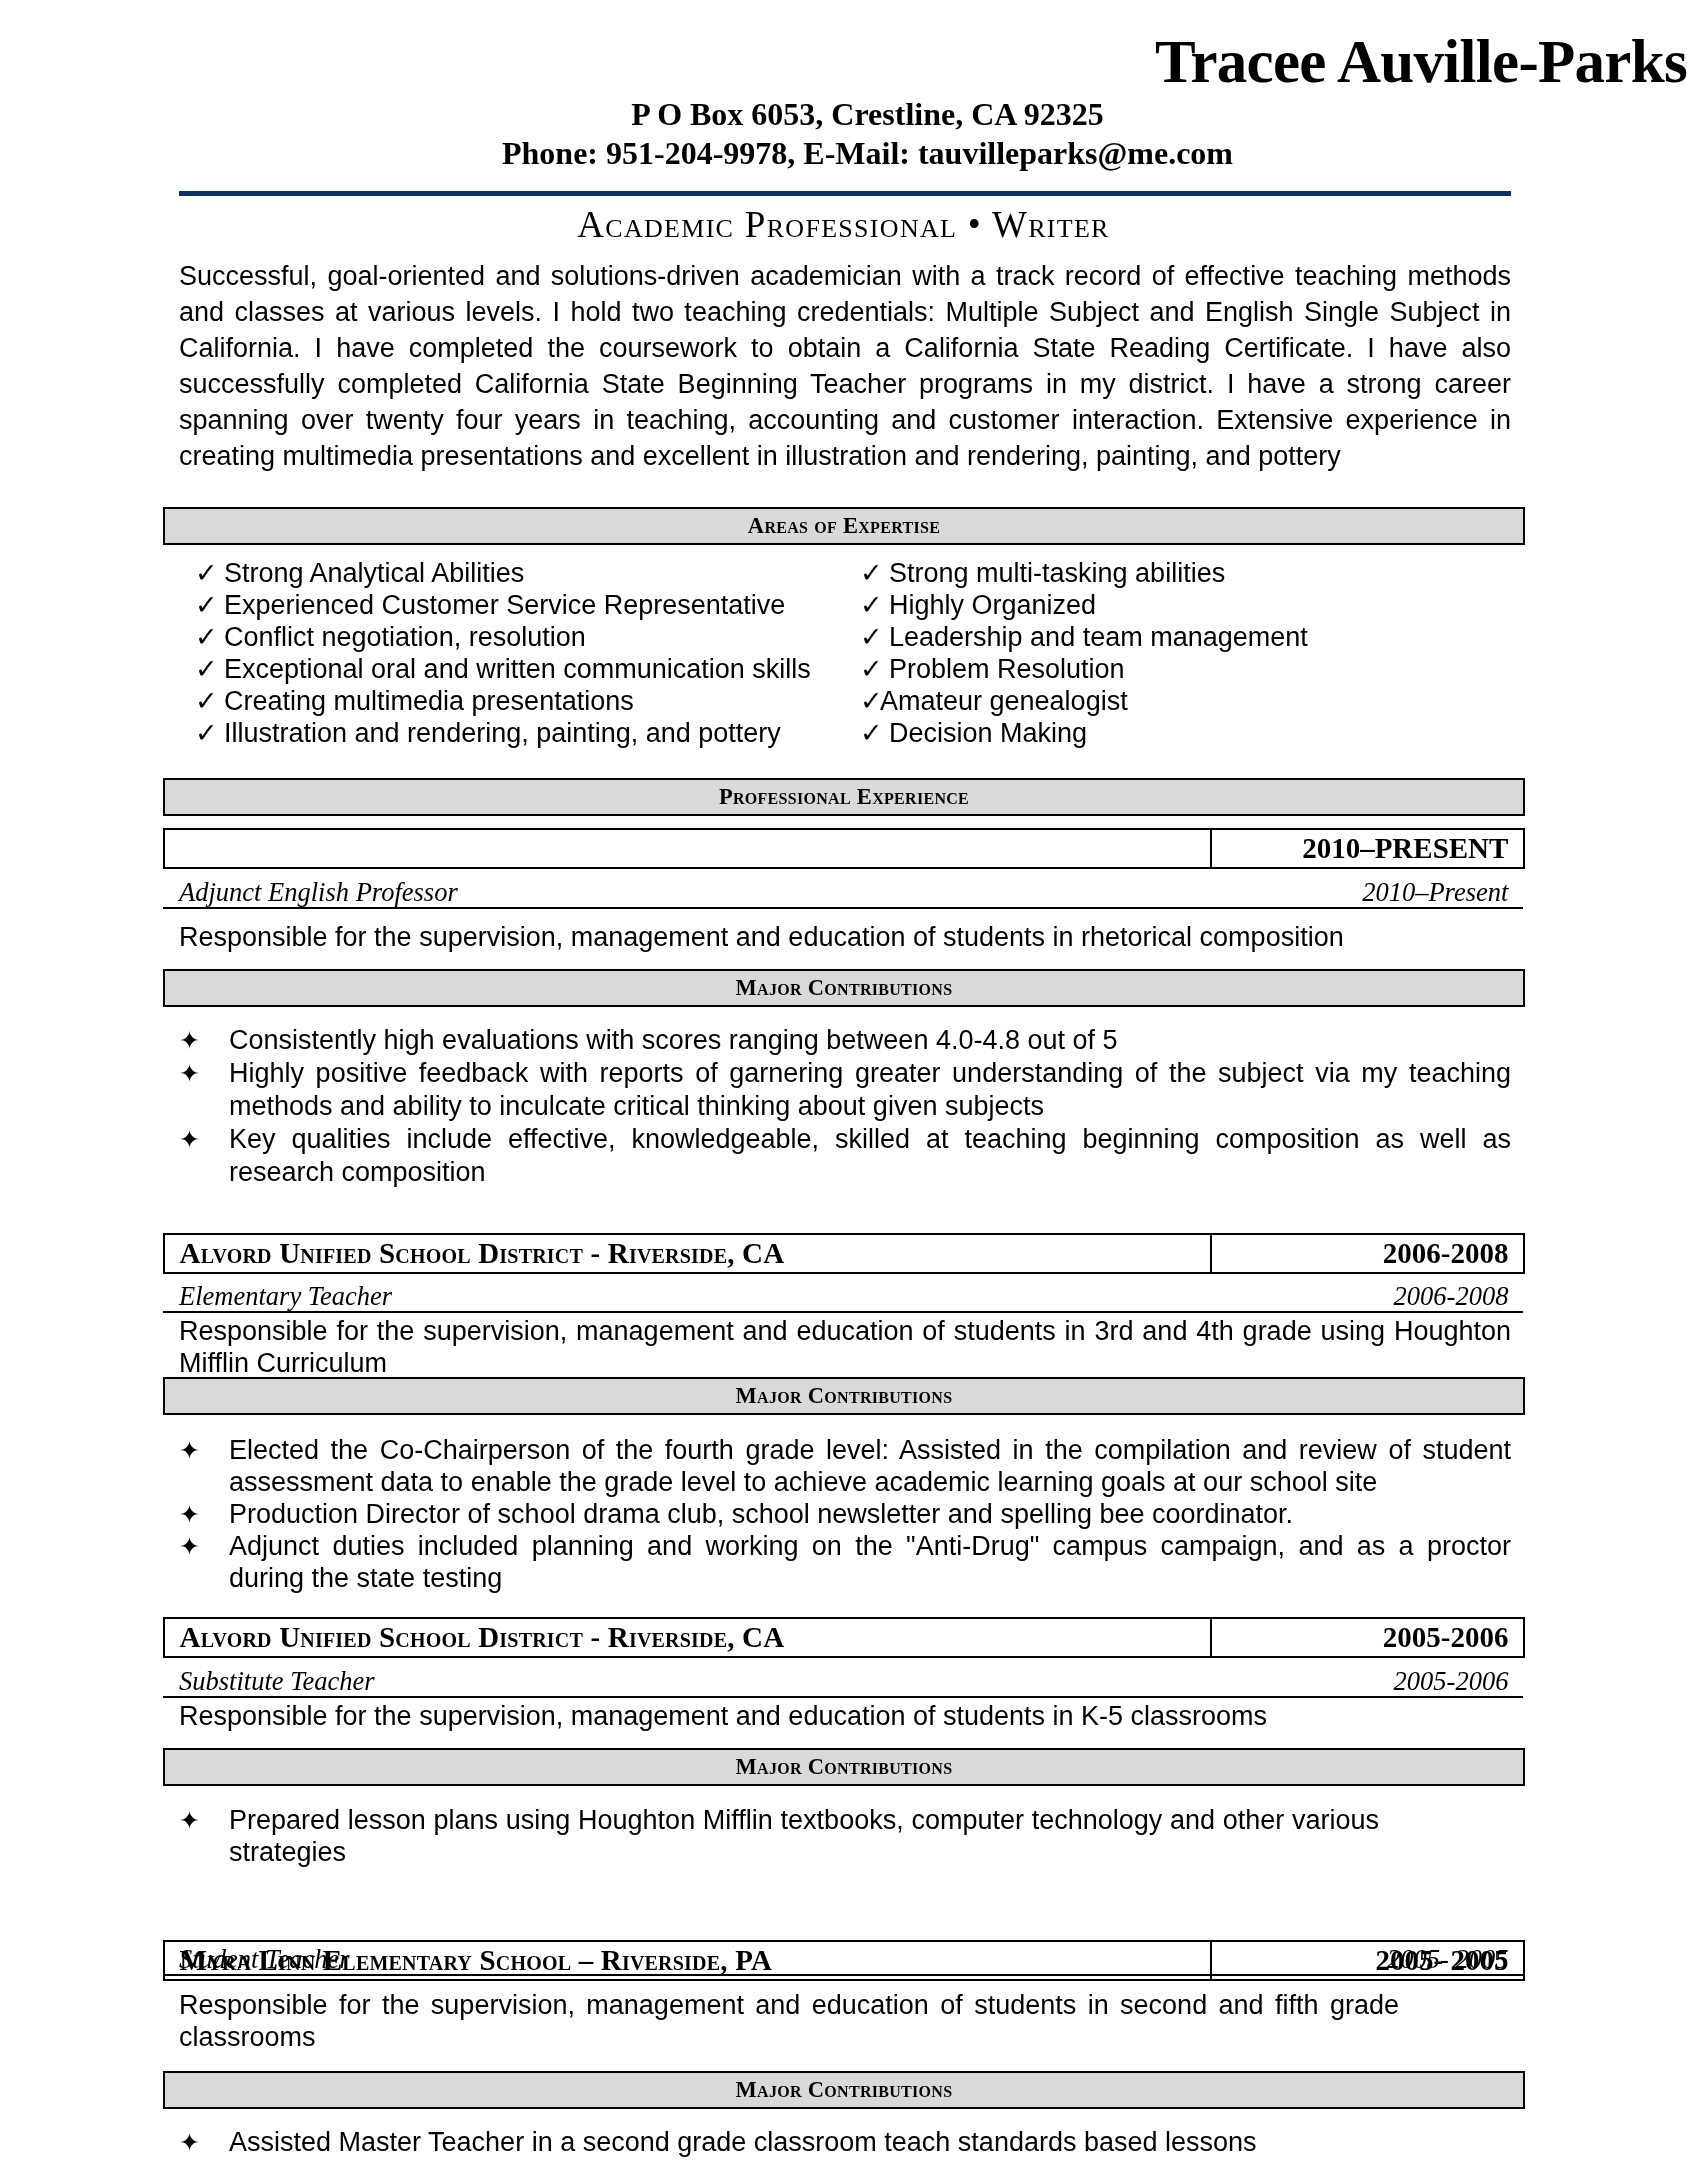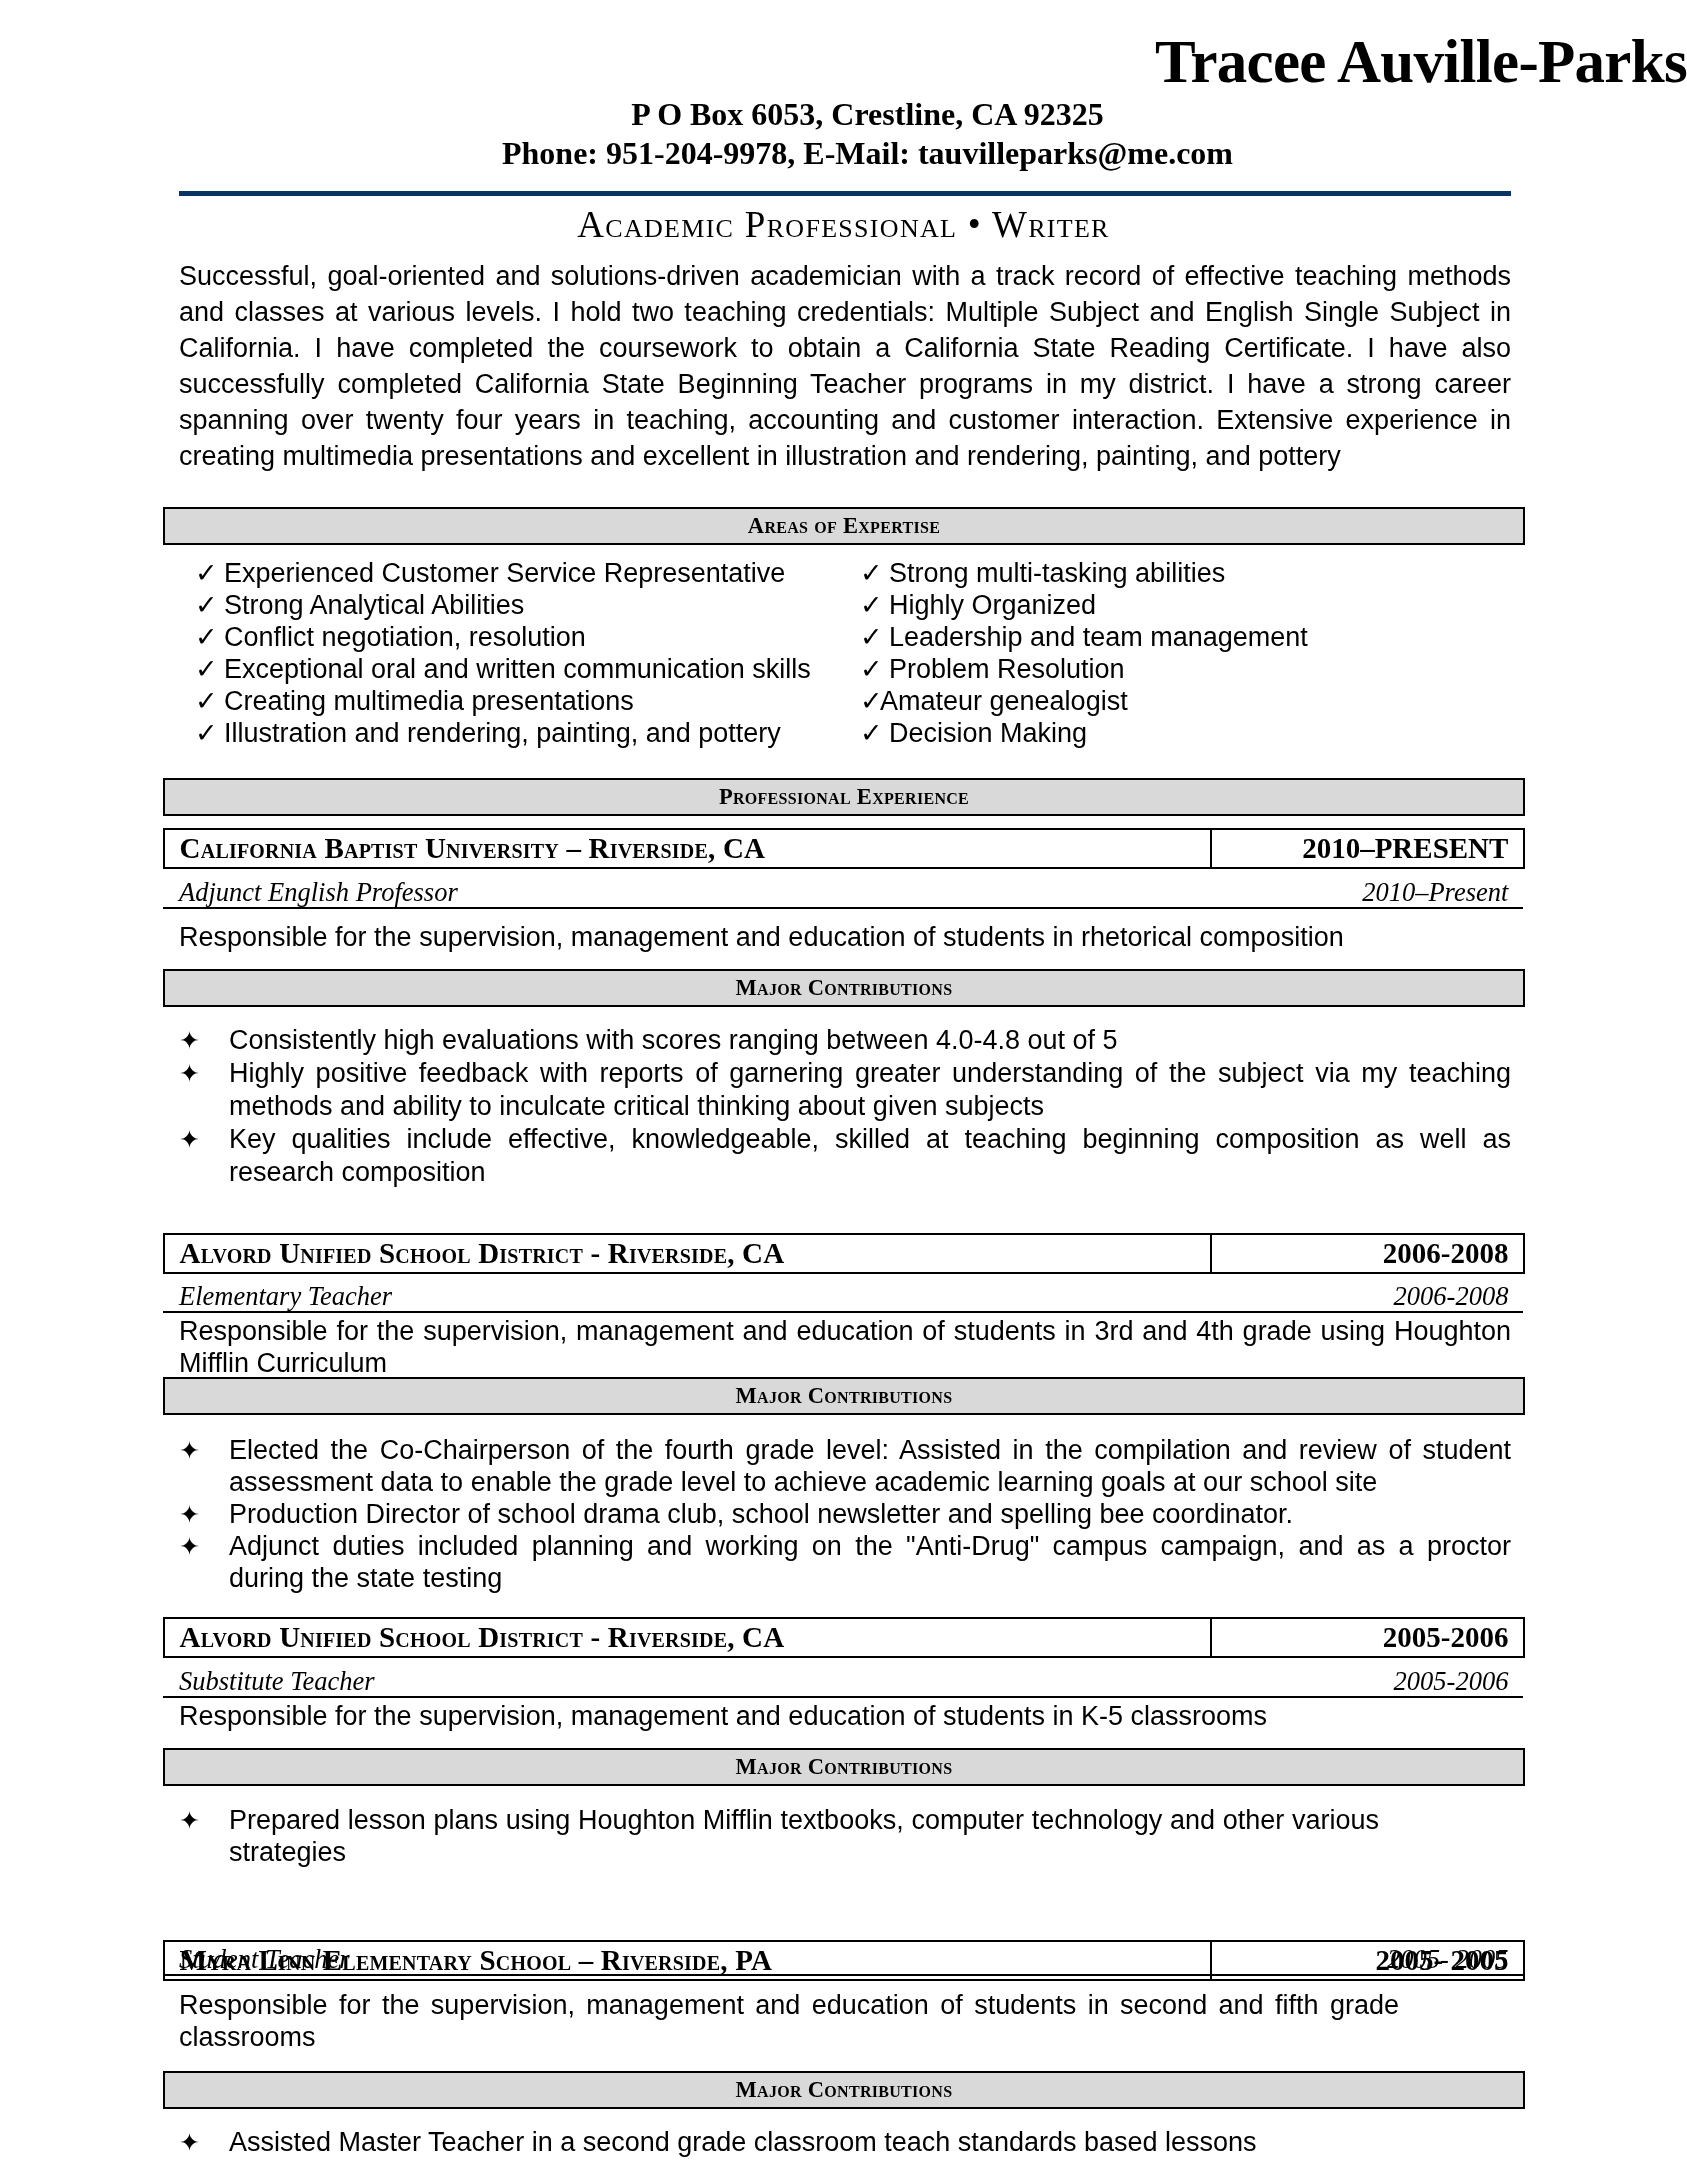--- a/index.html
+++ b/index.html
@@ -46,43 +46,42 @@
 <div class="abs rule"></div>
 <div class="abs serif title">Academic Professional • Writer</div>
 
 <div class="abs sans summary">Successful, goal-oriented and solutions-driven academician with a track record of effective teaching methods and classes at various levels. I hold two teaching credentials: Multiple Subject and English Single Subject in California. I have completed the coursework to obtain a California State Reading Certificate. I have also successfully completed California State Beginning Teacher programs in my district. I have a strong career spanning over twenty four years in teaching, accounting and customer interaction. Extensive experience in creating multimedia presentations and excellent in illustration and rendering, painting, and pottery</div>
 
 <div class="abs secbox serif" style="top:507px;">
   <span>Areas of Expertise</span>
 </div>
 
 <div class="abs sans exp-col" style="left:195px; top:557px;">
+  <div class="row"><span class="check">✓</span><span>Strong Analytical Abilities</span></div>
   <div class="row"><span class="check">✓</span><span>Experienced Customer Service Representative</span></div>
-  <div class="row"><span class="check">✓</span><span>Strong Analytical Abilities</span></div>
   <div class="row"><span class="check">✓</span><span>Conflict negotiation, resolution</span></div>
   <div class="row"><span class="check">✓</span><span>Exceptional oral and written communication skills</span></div>
   <div class="row"><span class="check">✓</span><span>Creating multimedia presentations</span></div>
   <div class="row"><span class="check">✓</span><span>Illustration and rendering, painting, and pottery</span></div>
 </div>
 
 <div class="abs sans exp-col" style="left:860px; top:557px;">
   <div class="row"><span class="check">✓</span><span>Strong multi-tasking abilities</span></div>
   <div class="row"><span class="check">✓</span><span>Highly Organized</span></div>
   <div class="row"><span class="check">✓</span><span>Leadership and team management</span></div>
   <div class="row"><span class="check">✓</span><span>Problem Resolution</span></div>
   <div class="row"><span class="check" style="width:20px;">✓</span><span>Amateur genealogist</span></div>
   <div class="row"><span class="check">✓</span><span>Decision Making</span></div>
 </div>
 
 <div class="abs secbox serif" style="top:778px;">
   <span>Professional Experience</span>
 </div>
 
 <div class="abs co-row serif" style="top:828px;">
-  <span class="co-name">California Baptist University – Riverside, CA</span>
   <span class="co-div"></span>
   <span class="co-date">2010–PRESENT</span>
 </div>
 <div class="abs role-row serif" style="top:878px;">
   <span class="role">Adjunct English Professor</span>
   <span class="role-date">2010–Present</span>
 </div>
 <div class="abs sans resp" style="top:921px;">Responsible for the supervision, management and education of students in rhetorical composition</div>
 <div class="abs secbox serif" style="top:969px;">
   <span>Major Contributions</span>

